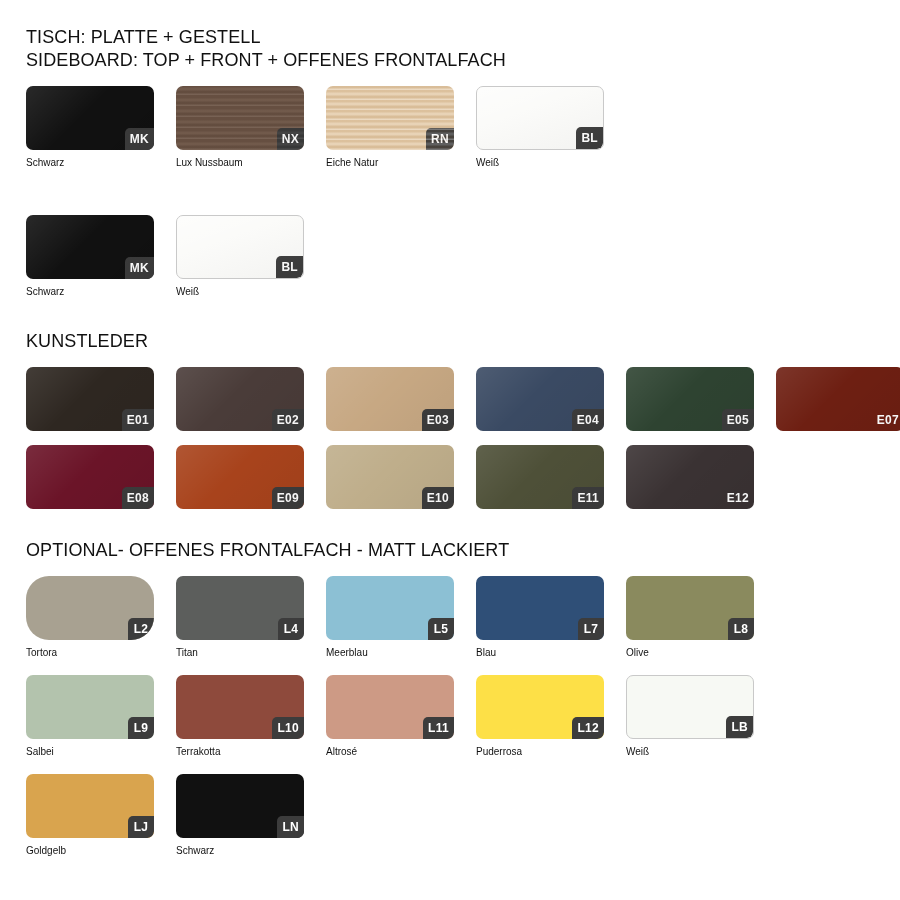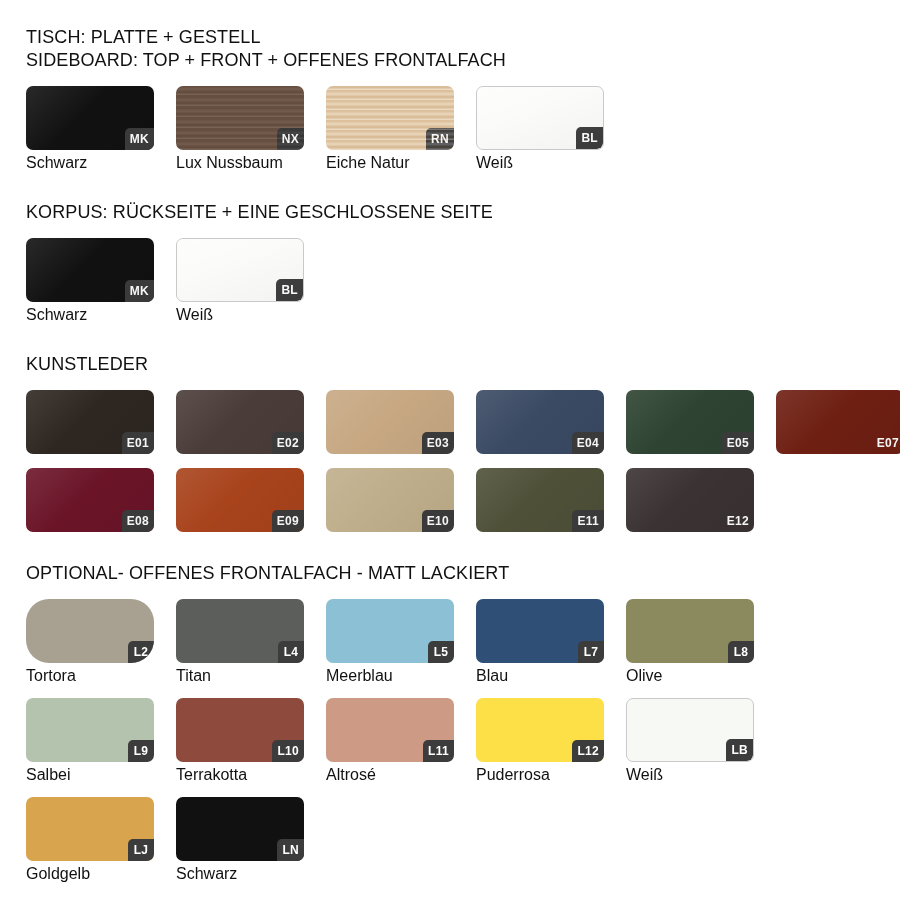--- a/index.html
+++ b/index.html
@@ -51,21 +51,21 @@
     font-weight:bold;
     line-height:22px;
     text-align:center;
     border-radius:5px 0 6px 0;
     letter-spacing:.3px;
   }
   .badge.plain{background:transparent;}
 
   .label{
     margin-top:4px;
-    font-size:16px;
+    font-size:10px;
     line-height:17px;
     color:#111;
     white-space:nowrap;
   }
 
   
   .grain-walnut:after{
     content:"";position:absolute;inset:0;
     background:repeating-linear-gradient(
       0deg,
@@ -129,21 +129,20 @@
         <div class="cell last">
           <div class="swatch bordered gloss" style="background: rgb(251, 251, 249);">
             <span class="badge">BL</span>
           </div>
           <div class="label">Weiß</div>
         </div>
       </div>
       <div class="sec-gap-2"></div>
     </div>
     <div class="section">
-      <div class="heading"><div>KORPUS: RÜCKSEITE + EINE GESCHLOSSENE SEITE</div></div>
       <div class="sec-gap-1"></div>
       <div class="row" style="margin-bottom: 0px;">
         <div class="cell">
           <div class="swatch sheen" style="background: rgb(17, 17, 17);">
             <span class="badge">MK</span>
           </div>
           <div class="label">Schwarz</div>
         </div>
         <div class="cell last">
           <div class="swatch bordered gloss" style="background: rgb(251, 251, 249);">

